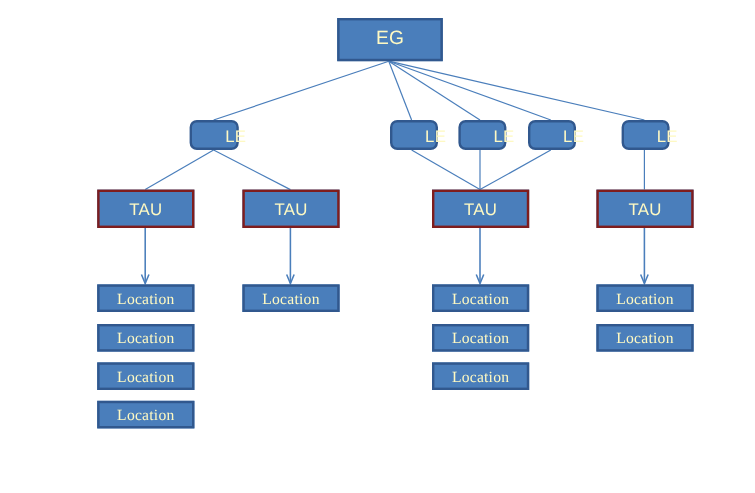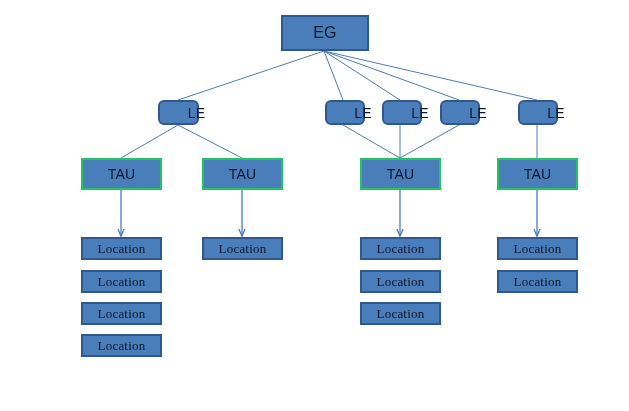--- a/index.html
+++ b/index.html
@@ -22,42 +22,42 @@
     width: 629px;
     height: 411px;
     pointer-events: none;
   }
   .node {
     position: absolute;
     box-sizing: border-box;
     display: flex;
     align-items: center;
     justify-content: center;
-    color: #0f172a;
+    color: #fef9c3;
     background: #4a7ebb;
     border: 1px solid #31588e;
     white-space: nowrap;
     z-index: 2;
   }
   .node-eg {
     background: #4a7ebb;
     border: 2px solid #31588e;
     border-radius: 0;
     font-size: 16px;
   }
   .node-le {
     background: #4a7ebb;
     border: 2px solid #31588e;
     border-radius: 6px;
     font-size: 14px;
     padding-left: 36px;
   }
   .node-tau {
     background: #4a7ebb;
-    border: 2px solid #22c55e;
+    border: 2px solid #7f1d1d;
     border-radius: 0;
     font-size: 14px;
   }
   .node-location {
     background: #4a7ebb;
     border: 2px solid #31588e;
     border-radius: 0;
     font-size: 13px;
     font-family: Liberation Serif, serif;
   }

